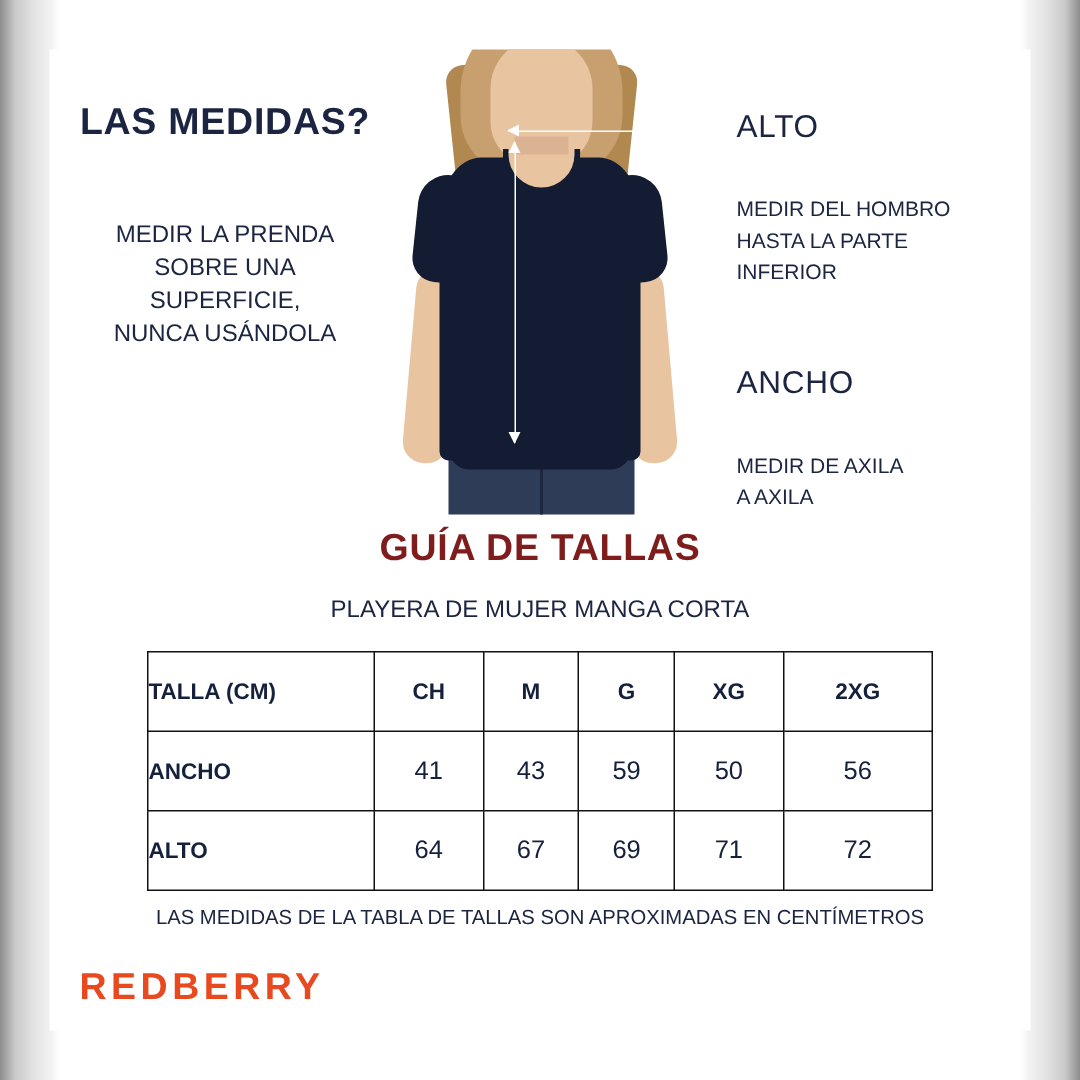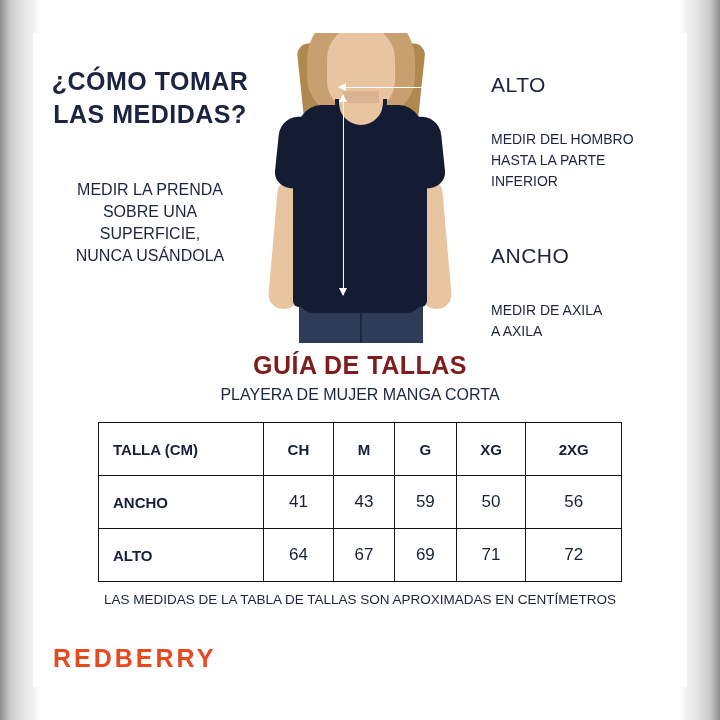--- a/index.html
+++ b/index.html
@@ -211,21 +211,21 @@
     width: 100%;
     text-align: center;
   }
   .guide-title {
     font-size: 25px;
     font-weight: bold;
     color: #7f1d1d;
     letter-spacing: 0.5px;
   }
   .guide-sub {
-    margin-top: 6px;
+    margin-top: 18px;
     font-size: 16px;
     color: #1b2440;
   }
 
   table.size-table {
     margin: 18px auto 0 auto;
     border-collapse: collapse;
     width: 524px;
   }
   table.size-table td, table.size-table th {
@@ -233,21 +233,20 @@
     height: 52px;
     color: #14203c;
     font-weight: normal;
     font-size: 17px;
     text-align: center;
     padding: 0;
   }
   table.size-table th.row-head,
   table.size-table td.row-head {
     text-align: left;
-    padding-left: 14px;
     font-weight: bold;
     font-size: 15px;
     width: 150px;
   }
   table.size-table th.col-head {
     font-weight: bold;
     font-size: 15px;
   }
 
   .table-note {
@@ -275,21 +274,20 @@
 </head>
 <body>
 
 <div class="page">
   <div class="sheet">
 
     <div class="top">
 
       <div class="left-col">
         <div class="headline">
-          <div>¿CÓMO TOMAR</div>
           <div>LAS MEDIDAS?</div>
         </div>
         <div class="left-body">
           <div>MEDIR LA PRENDA</div>
           <div>SOBRE UNA</div>
           <div>SUPERFICIE,</div>
           <div>NUNCA USÁNDOLA</div>
         </div>
       </div>
 

